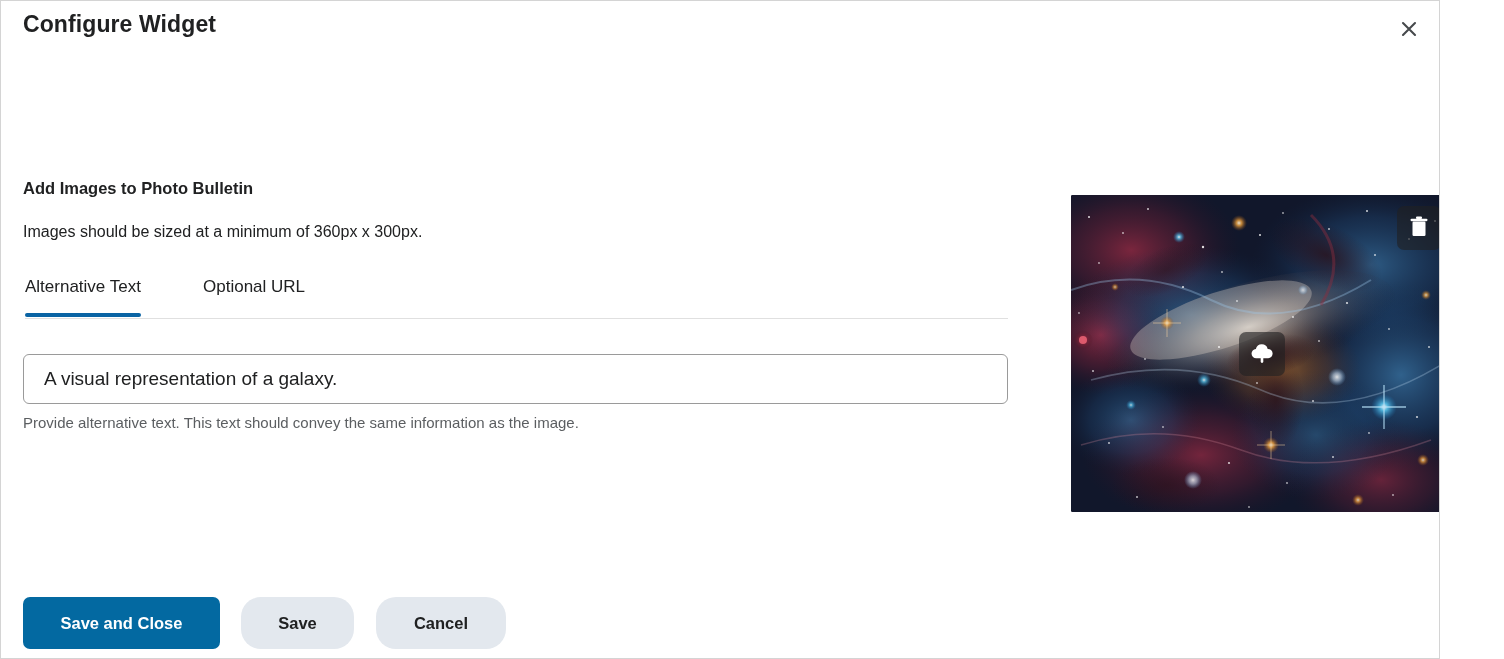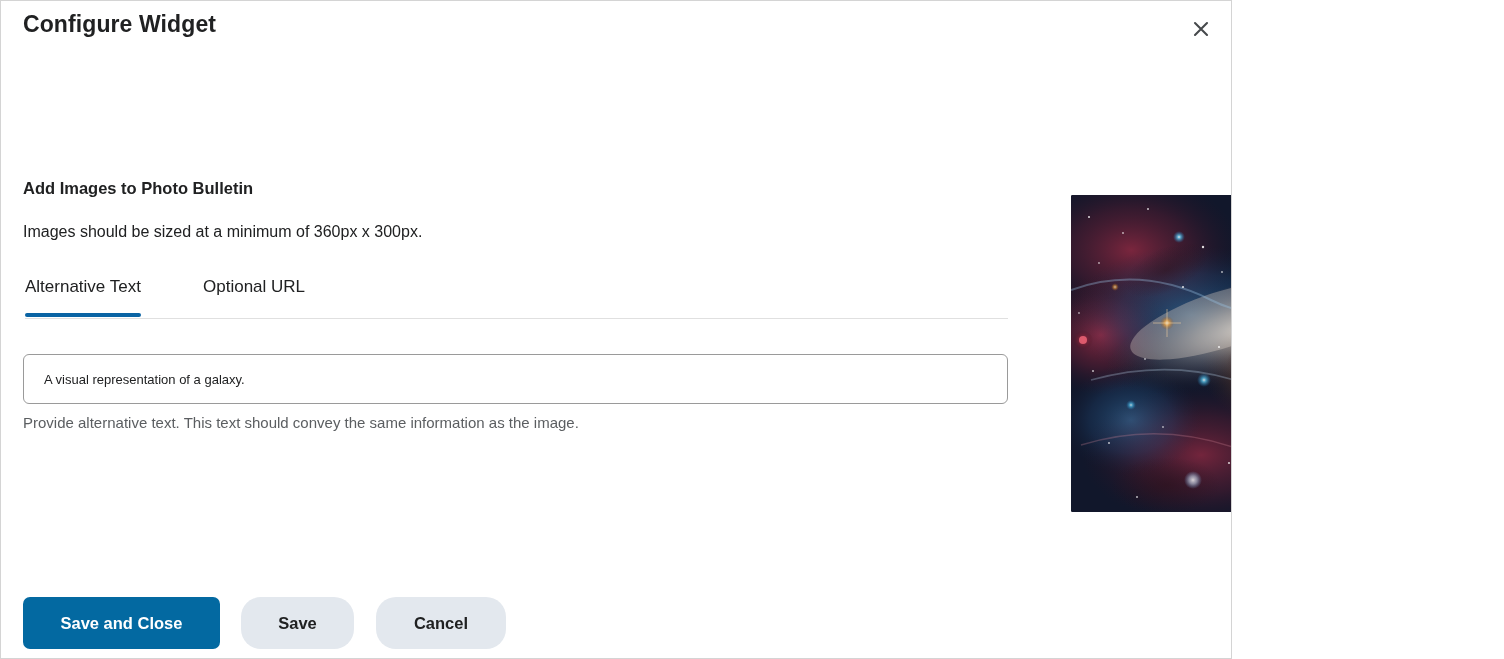--- a/index.html
+++ b/index.html
@@ -7,21 +7,21 @@
     margin: 0;
     padding: 0;
     background: #ffffff;
   }
   body {
     font-family: "Liberation Sans", sans-serif;
     -webkit-font-smoothing: antialiased;
   }
   .dialog {
     position: relative;
-    width: 1232px;
+    width: 1440px;
     height: 659px;
     box-sizing: border-box;
     background: #ffffff;
     border: 1px solid #d4d4d4;
     overflow: hidden;
   }
 
   
   .dialog-title {
     position: absolute;
@@ -153,21 +153,21 @@
     position: absolute;
     left: 22px;
     top: 353px;
     width: 985px;
     height: 50px;
     box-sizing: border-box;
     border: 1px solid #9a9a9a;
     border-radius: 6px;
     background: #ffffff;
     font-family: "Liberation Sans", sans-serif;
-    font-size: 13px;
+    font-size: 19px;
     color: #202122;
     padding: 0 20px;
     outline: none;
   }
   .field-hint {
     position: absolute;
     left: 22px;
     top: 413px;
     font-size: 15px;
     color: #5b5e61;

